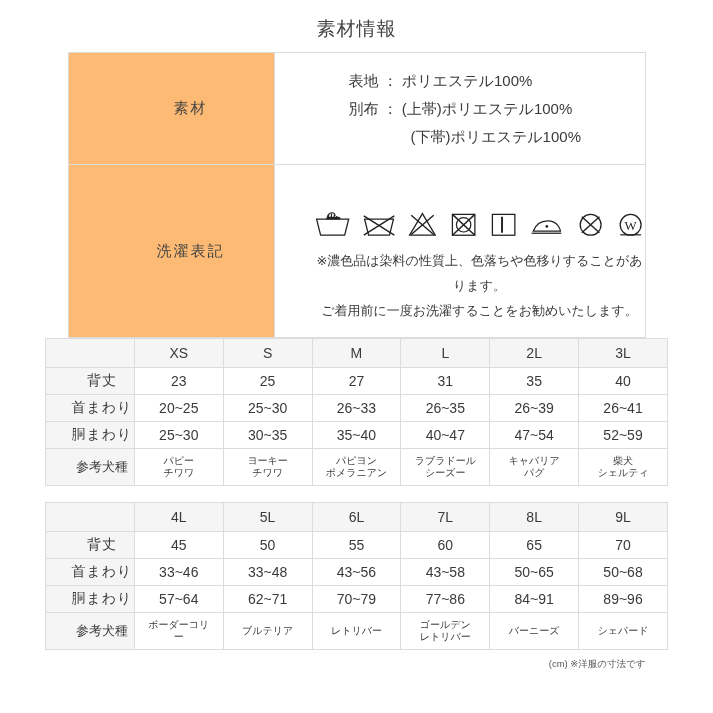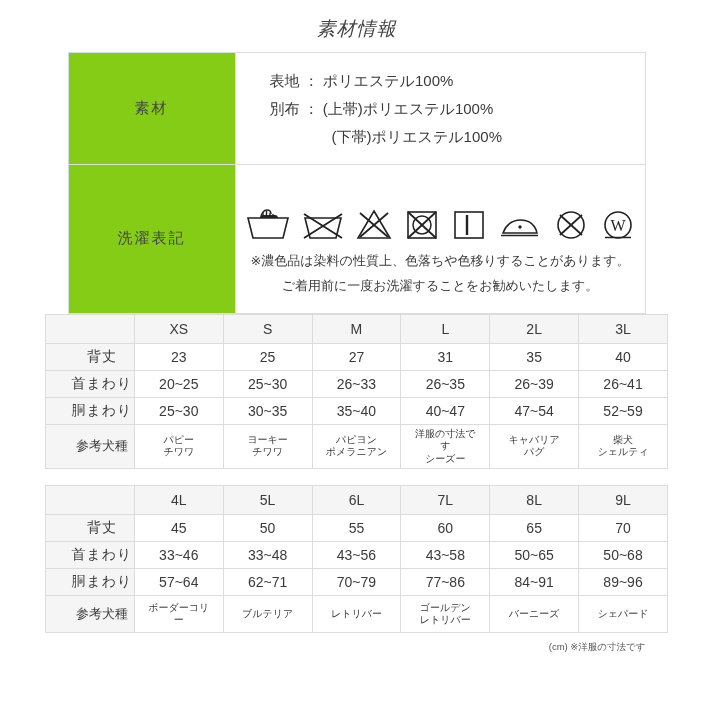--- a/index.html
+++ b/index.html
@@ -11,39 +11,39 @@
     overflow:hidden;
   }
   .page{position:relative;width:713px;height:713px;box-sizing:border-box;}
 
   .section-title{
     text-align:center;
     font-size:19px;
     color:#444;
     letter-spacing:1px;
     font-weight:400;
-    font-style:italic;
   }
   #material-title{margin:16px 0 10px 0;}
   #size-title{margin:16px 0 10px 0;}
 
   
   .mat-table{
     width:578px;margin:0 auto;
     border-collapse:collapse;
     border:1px solid #dcdcdc;
     table-layout:fixed;
   }
   .mat-table td{
     border:1px solid #dcdcdc;
     vertical-align:middle;
+    padding-left:40px;
   }
   .mat-label{
     width:164px;
-    background:#84cc16;
+    background:#fdba74;
     text-align:center;
     font-size:15px;
     color:#444;
     letter-spacing:2px;
   }
   .mat-body{padding:14px 0 14px 0;}
 
   .mat-lines{font-size:15px;line-height:1.85;color:#3a3a3a;padding-left:34px;}
   .mat-lines .ind{padding-left:62px;}
 
@@ -243,21 +243,21 @@
         </td>
         <td>
           <div>ヨーキー</div>
           <div>チワワ</div>
         </td>
         <td>
           <div>パピヨン</div>
           <div>ポメラニアン</div>
         </td>
         <td>
-          <div>洋服の寸法です</div>
+          <div>ラブラドール</div>
           <div>シーズー</div>
         </td>
         <td>
           <div>キャバリア</div>
           <div>パグ</div>
         </td>
         <td>
           <div>柴犬</div>
           <div>シェルティ</div>
         </td>

